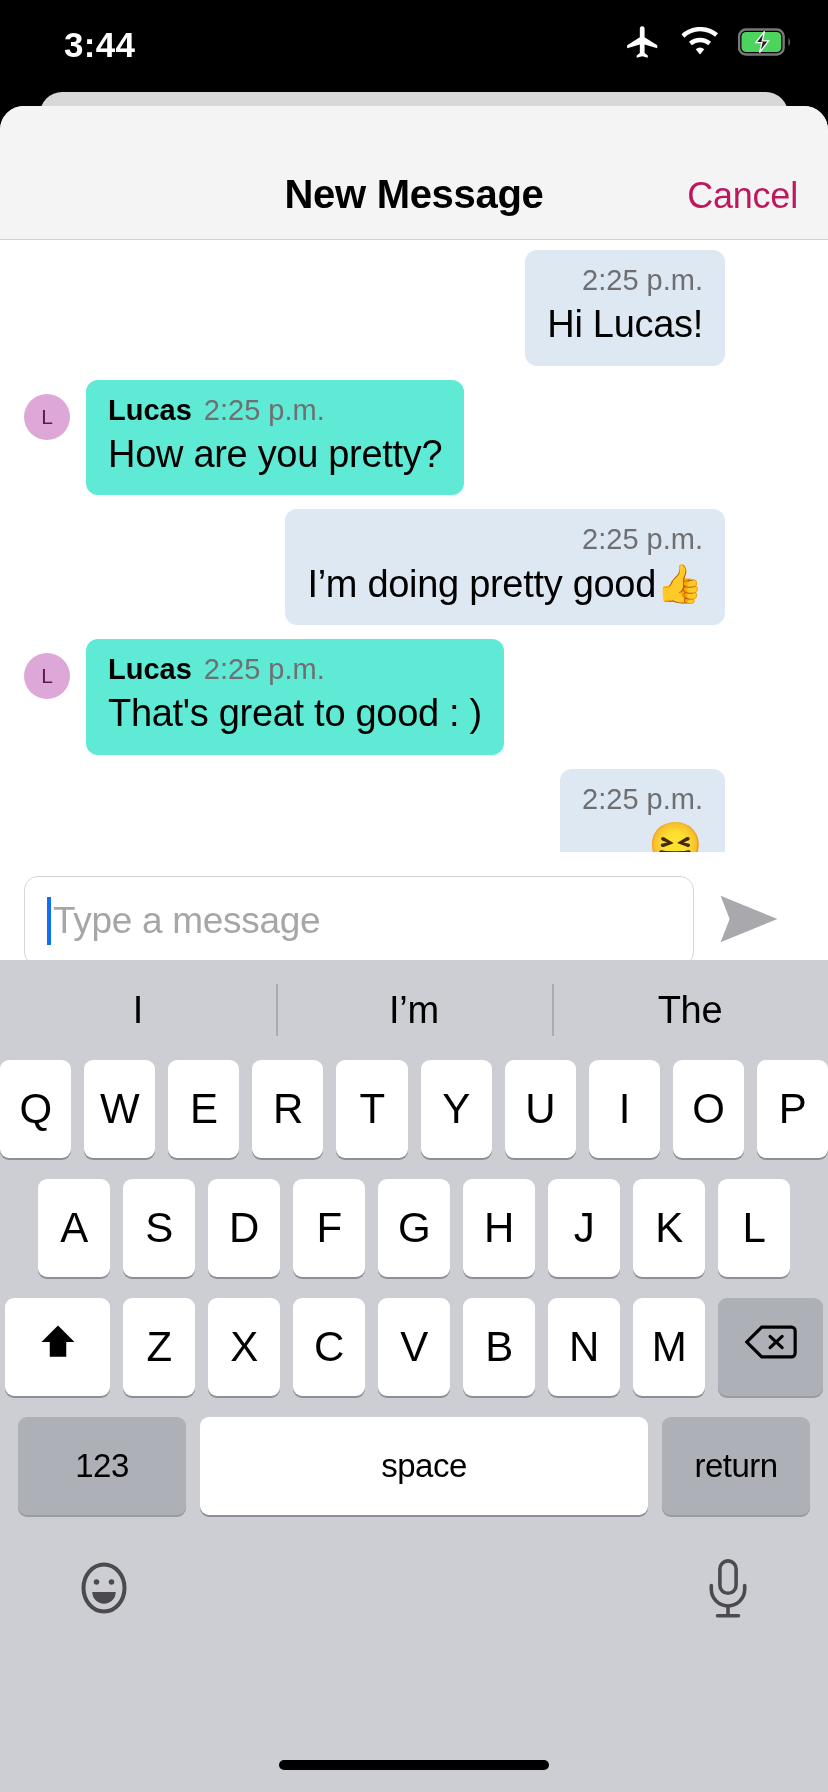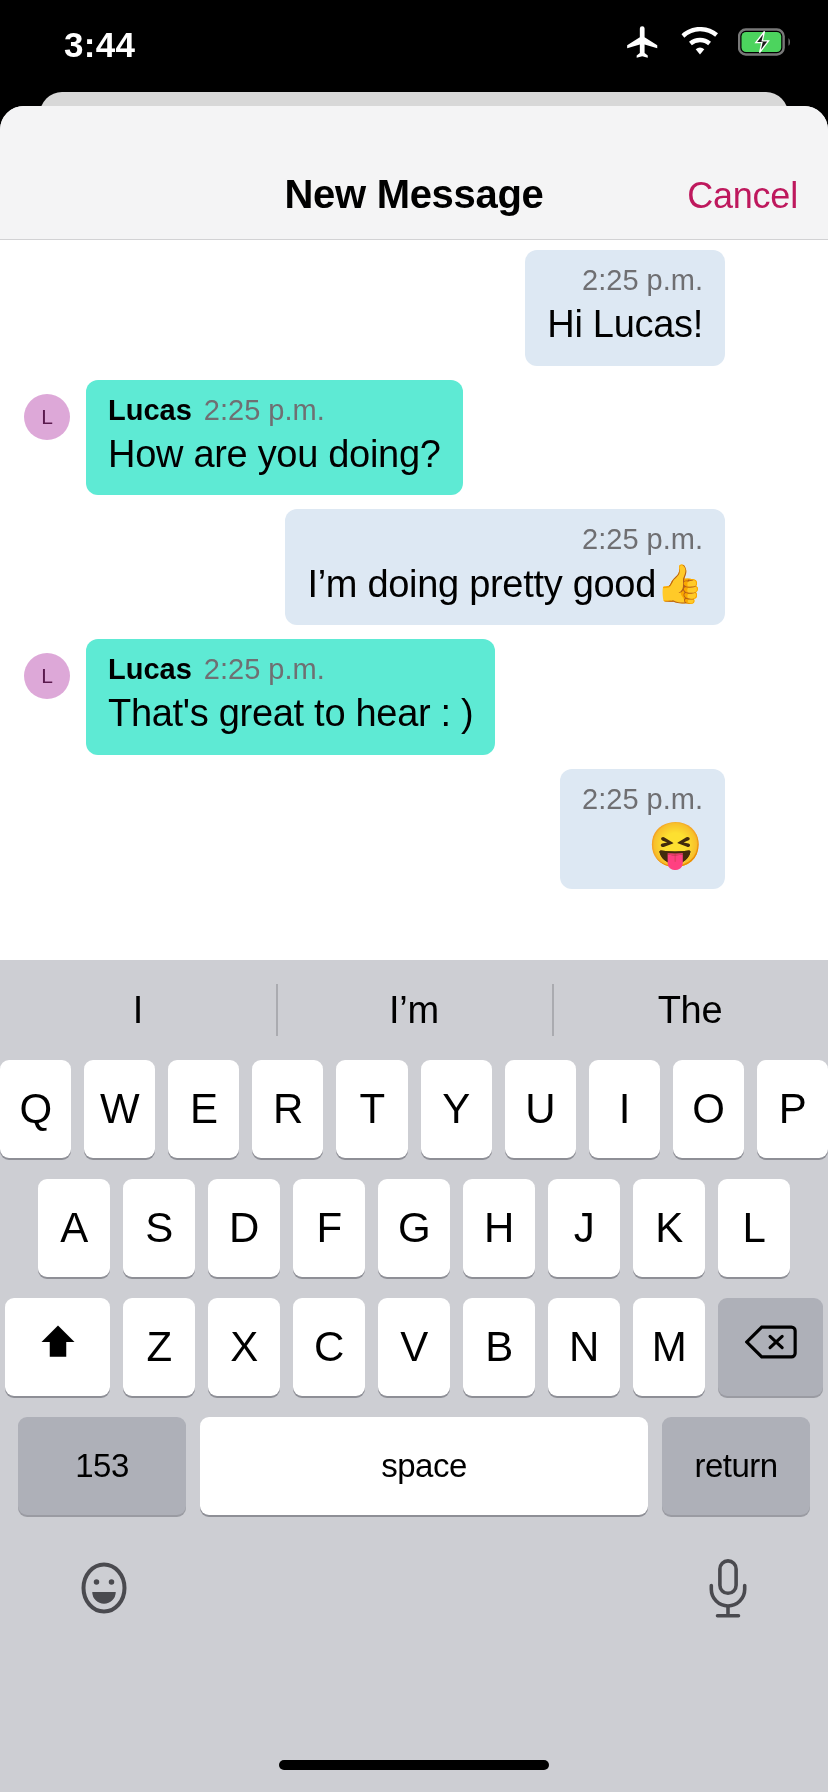--- a/index.html
+++ b/index.html
@@ -181,50 +181,63 @@
           <div class="body-text">Hi Lucas!</div>
         </div>
       </div>
 
       <div class="msg-row in">
         <div class="avatar">L</div>
         <div class="bubble in">
           <div class="meta">
             <span class="sender">Lucas</span><span>2:25 p.m.</span>
           </div>
-          <div class="body-text">How are you doing?</div>
+          <div class="body-text">How are you pretty?</div>
         </div>
       </div>
 
       <div class="msg-row out">
         <div class="bubble out">
           <div class="meta">2:25 p.m.</div>
           <div class="body-text">I’m doing pretty good👍</div>
         </div>
       </div>
 
       <div class="msg-row in">
         <div class="avatar">L</div>
         <div class="bubble in">
           <div class="meta">
             <span class="sender">Lucas</span><span>2:25 p.m.</span>
           </div>
-          <div class="body-text">That's great to hear : )</div>
+          <div class="body-text">That's great to good : )</div>
         </div>
       </div>
 
       <div class="msg-row out">
         <div class="bubble out">
           <div class="meta">2:25 p.m.</div>
           <div class="body-text emoji-only">😝</div>
         </div>
       </div>
 
     </div>
 
+    <div class="inputbar">
+      <div class="textfield">
+        <div class="caret"></div>
+        <div class="placeholder">Type a message</div>
+      </div>
+      <div class="send-btn">
+        <span>
+          <svg width="62" height="52" viewBox="0 0 24 20" fill="#a9a9ad">
+            <path d="M1 1 L23 10 L1 19 L4.5 10 Z"></path>
+          </svg>
+        </span>
+      </div>
+    </div>
 
     <div class="keyboard">
 
       <div class="suggestions">
         <div class="sugg">I</div>
         <div class="sugg">I’m</div>
         <div class="sugg">The</div>
       </div>
 
       <div class="krow r1">
@@ -271,21 +284,21 @@
           <span>
             <svg width="52" height="40" viewBox="0 0 28 20" fill="none" stroke="#000" stroke-width="1.7">
               <path d="M9 2 H25 a2 2 0 0 1 2 2 v12 a2 2 0 0 1 -2 2 H9 L1 10 Z"></path>
               <path d="M13.5 7 L20 13 M20 7 L13.5 13" stroke-linecap="round"></path>
             </svg>
           </span>
         </div>
       </div>
 
       <div class="krow r4">
-        <div class="key k123 dark">153</div>
+        <div class="key k123 dark">123</div>
         <div class="key kspace">space</div>
         <div class="key kreturn dark">return</div>
       </div>
 
       <div class="bottombar">
         <span>
           <svg width="60" height="60" viewBox="0 0 24 24" fill="none" stroke="#4a4a4f" stroke-width="1.6">
             <ellipse cx="12" cy="12" rx="8.2" ry="9.4"></ellipse>
             <circle cx="9" cy="9.6" r="1.1" fill="#4a4a4f" stroke="none"></circle>
             <circle cx="15" cy="9.6" r="1.1" fill="#4a4a4f" stroke="none"></circle>

